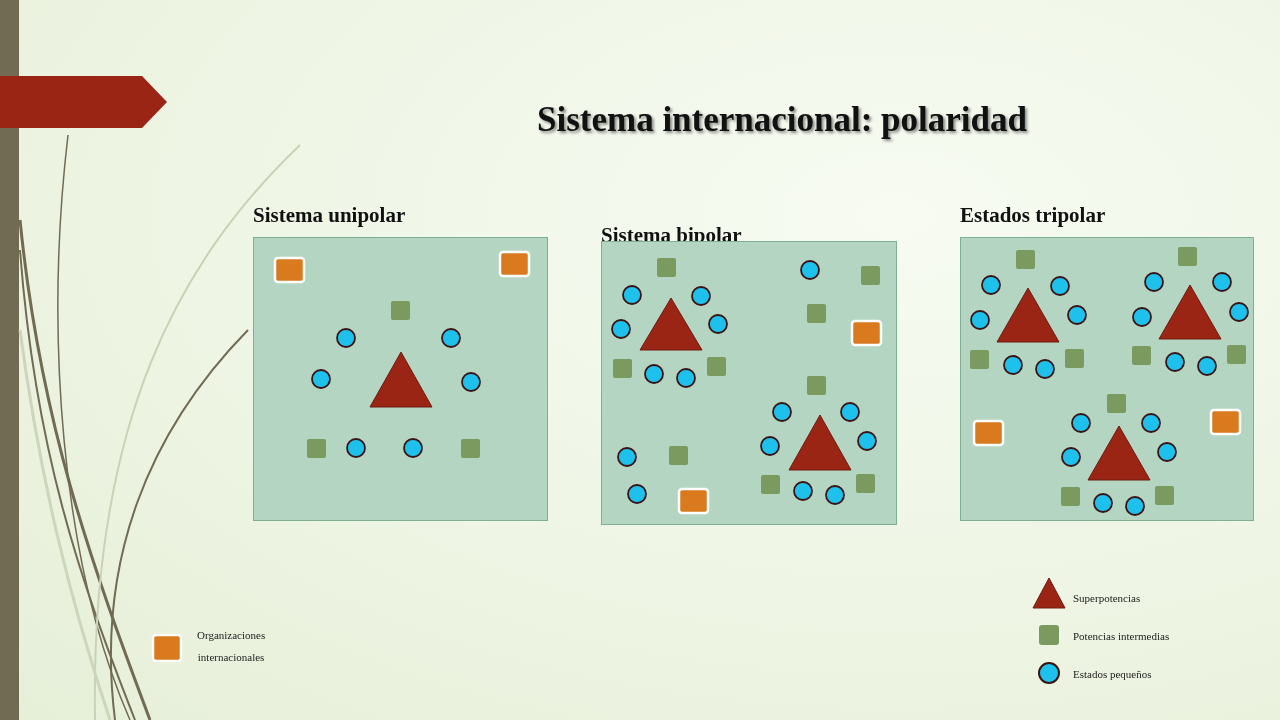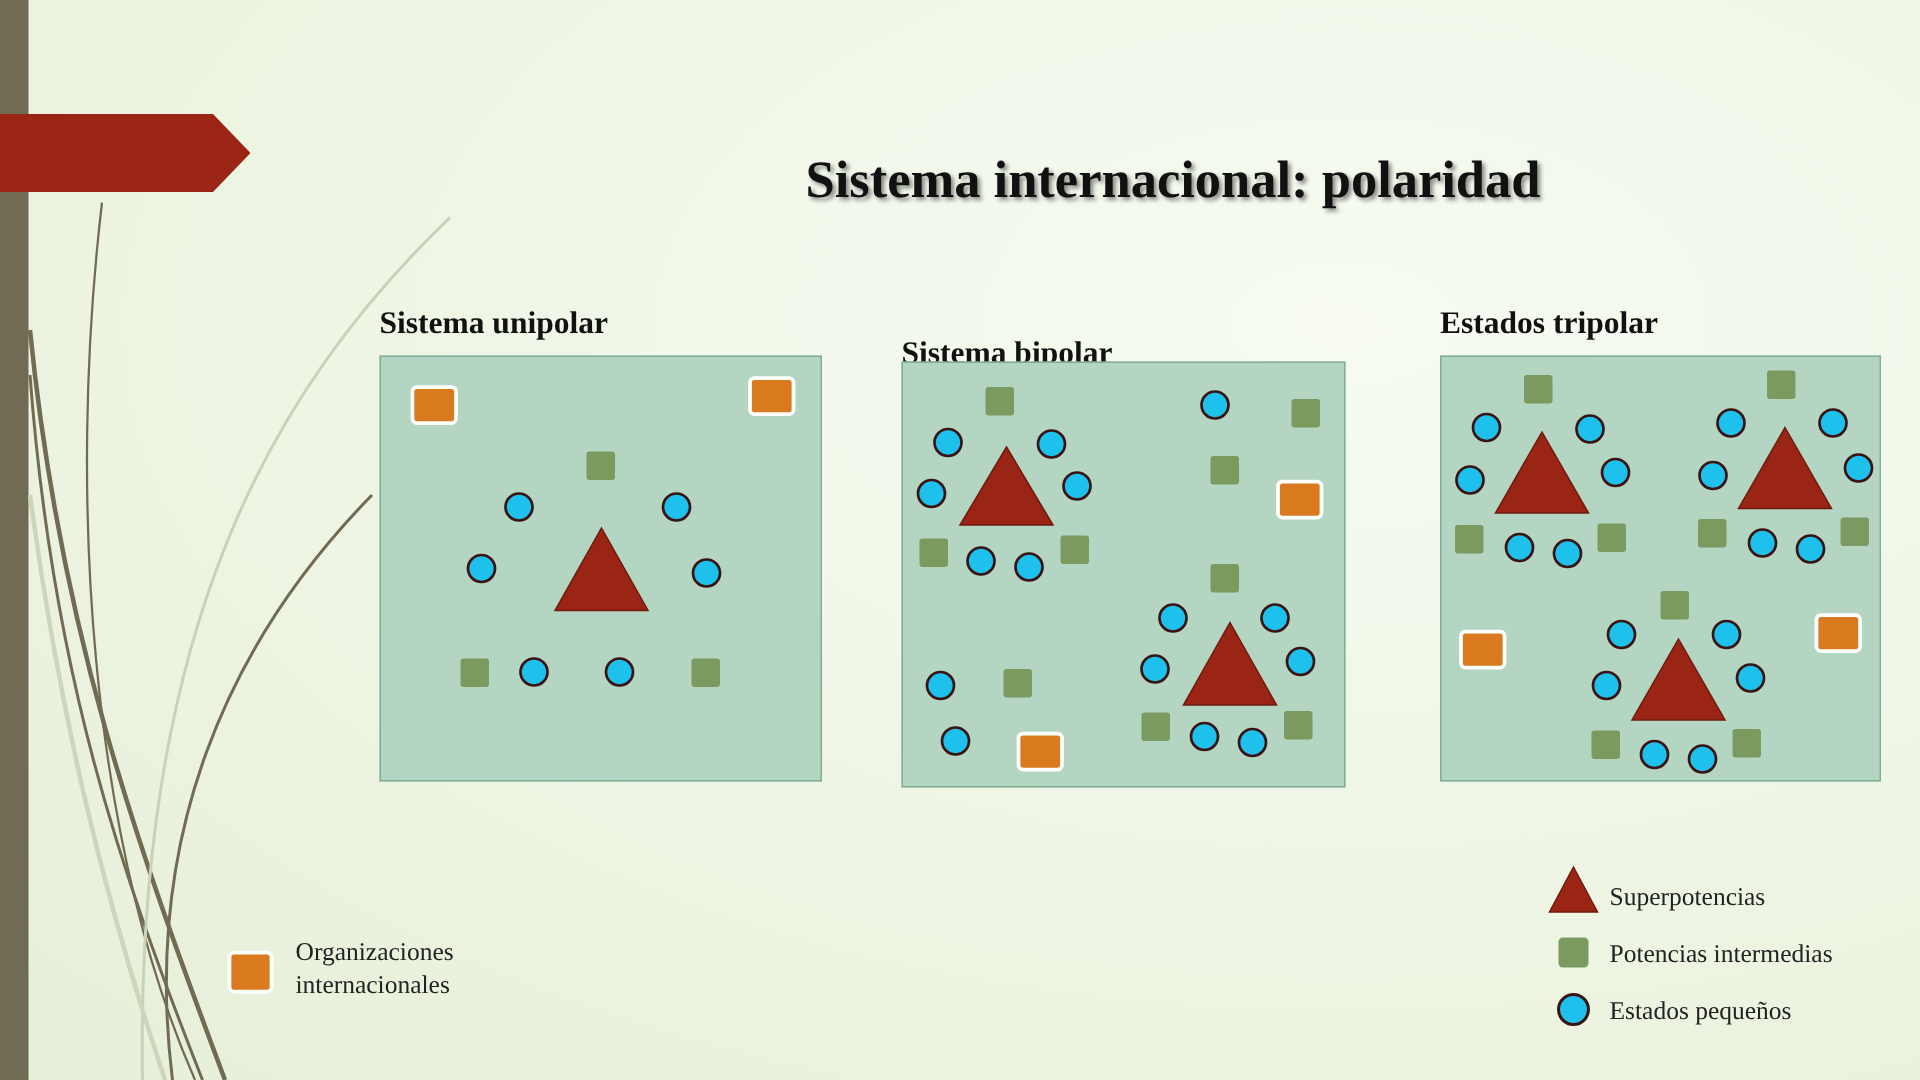--- a/index.html
+++ b/index.html
@@ -13,21 +13,21 @@
   .deco { position:absolute; left:0; top:0; width:320px; height:720px; }
   .title {
     position:absolute; left:512px; top:56px; width:540px; text-align:center;
     font-size:35px; font-weight:bold; color:#111;
     text-shadow: 2px 2px 3px rgba(0,0,0,0.45);
     margin-top: 44px;
   }
   .panel-title { position:absolute; font-size:21px; color:#111; text-align:left;font-weight:bold; }
   .panel { position:absolute; background:#b5d5c3; border:1.5px solid #7fae95; }
   .panel svg { position:absolute; left:0; top:0; }
-  .legend-text { position:absolute; font-size:17px; color:#222; line-height:22px; }
+  .legend-text { position:absolute; font-size:11px; color:#222; line-height:22px; }
   .legend-icon { position:absolute; }
 </style>
 </head>
 <body>
 
 <div class="leftbar"></div>
 
 <svg class="deco" viewBox="0 0 320 720">
   <path d="M68 135 C 45 330, 60 560, 130 720" stroke="#716b54" stroke-width="1.5" fill="none"></path>
   <path d="M20 220 C 40 420, 90 560, 150 720" stroke="#716b54" stroke-width="3" fill="none"></path>
@@ -135,21 +135,21 @@
     </g>
     <polygon points="67,50 98,104 36,104" fill="#9a2515" stroke="#6e1a0e" stroke-width="1"></polygon>
     <polygon points="229,47 260,101 198,101" fill="#9a2515" stroke="#6e1a0e" stroke-width="1"></polygon>
     <polygon points="158,188 189,242 127,242" fill="#9a2515" stroke="#6e1a0e" stroke-width="1"></polygon>
   </svg>
 </div>
 
 <svg class="legend-icon" style="left:151px;top:633px;" width="32" height="30">
   <rect x="2" y="2" width="28" height="26" rx="3" fill="#d97a1e" stroke="#fff" stroke-width="2.5"></rect>
 </svg>
-<div class="legend-text" style="left:197px;top:624px;">
+<div class="legend-text" style="left:197px;top:624px;text-align:center;">
   <div>Organizaciones</div>
   <div>internacionales</div>
 </div>
 
 <svg class="legend-icon" style="left:1032px;top:577px;" width="34" height="32">
   <polygon points="17,1 33,31 1,31" fill="#9a2515" stroke="#6e1a0e" stroke-width="1"></polygon>
 </svg>
 <div class="legend-text" style="left:1073px;top:587px;">Superpotencias</div>
 
 <svg class="legend-icon" style="left:1038px;top:624px;" width="22" height="22">

